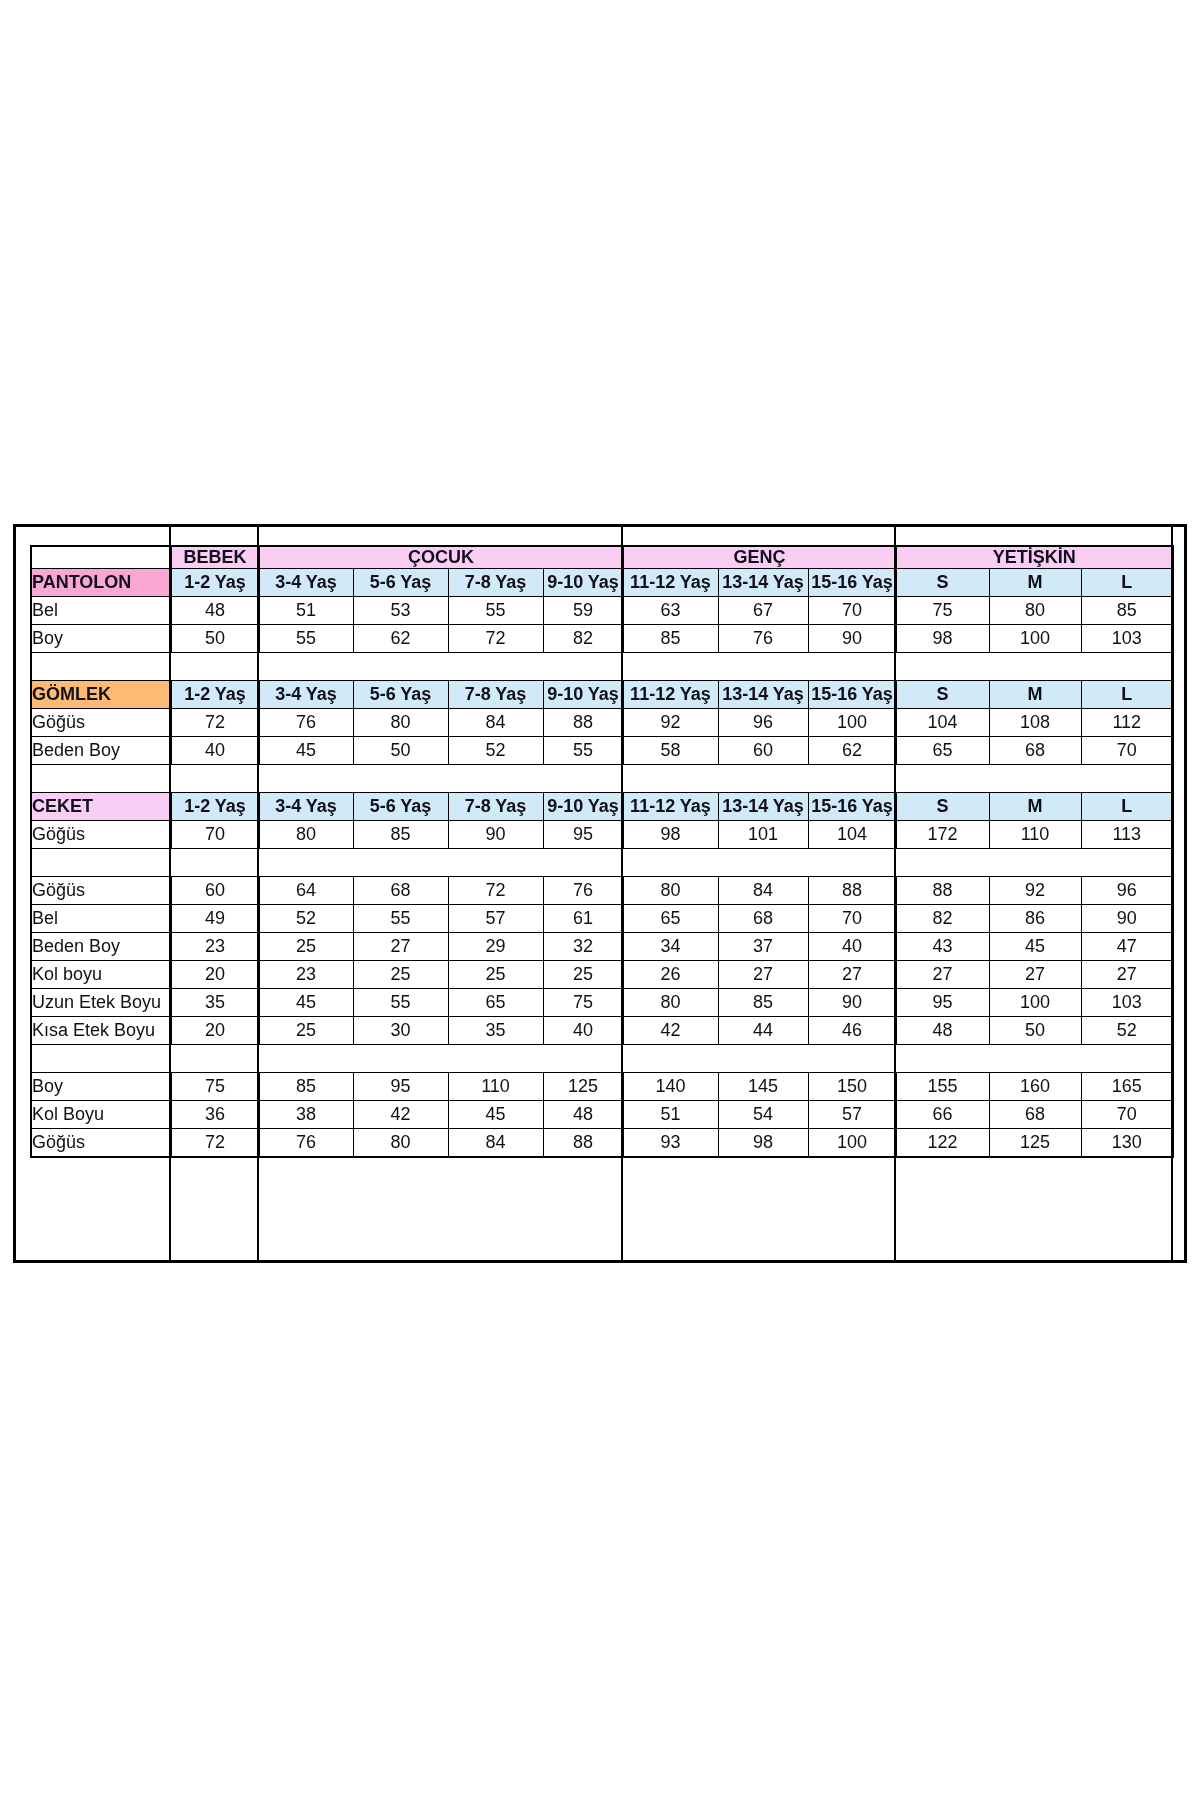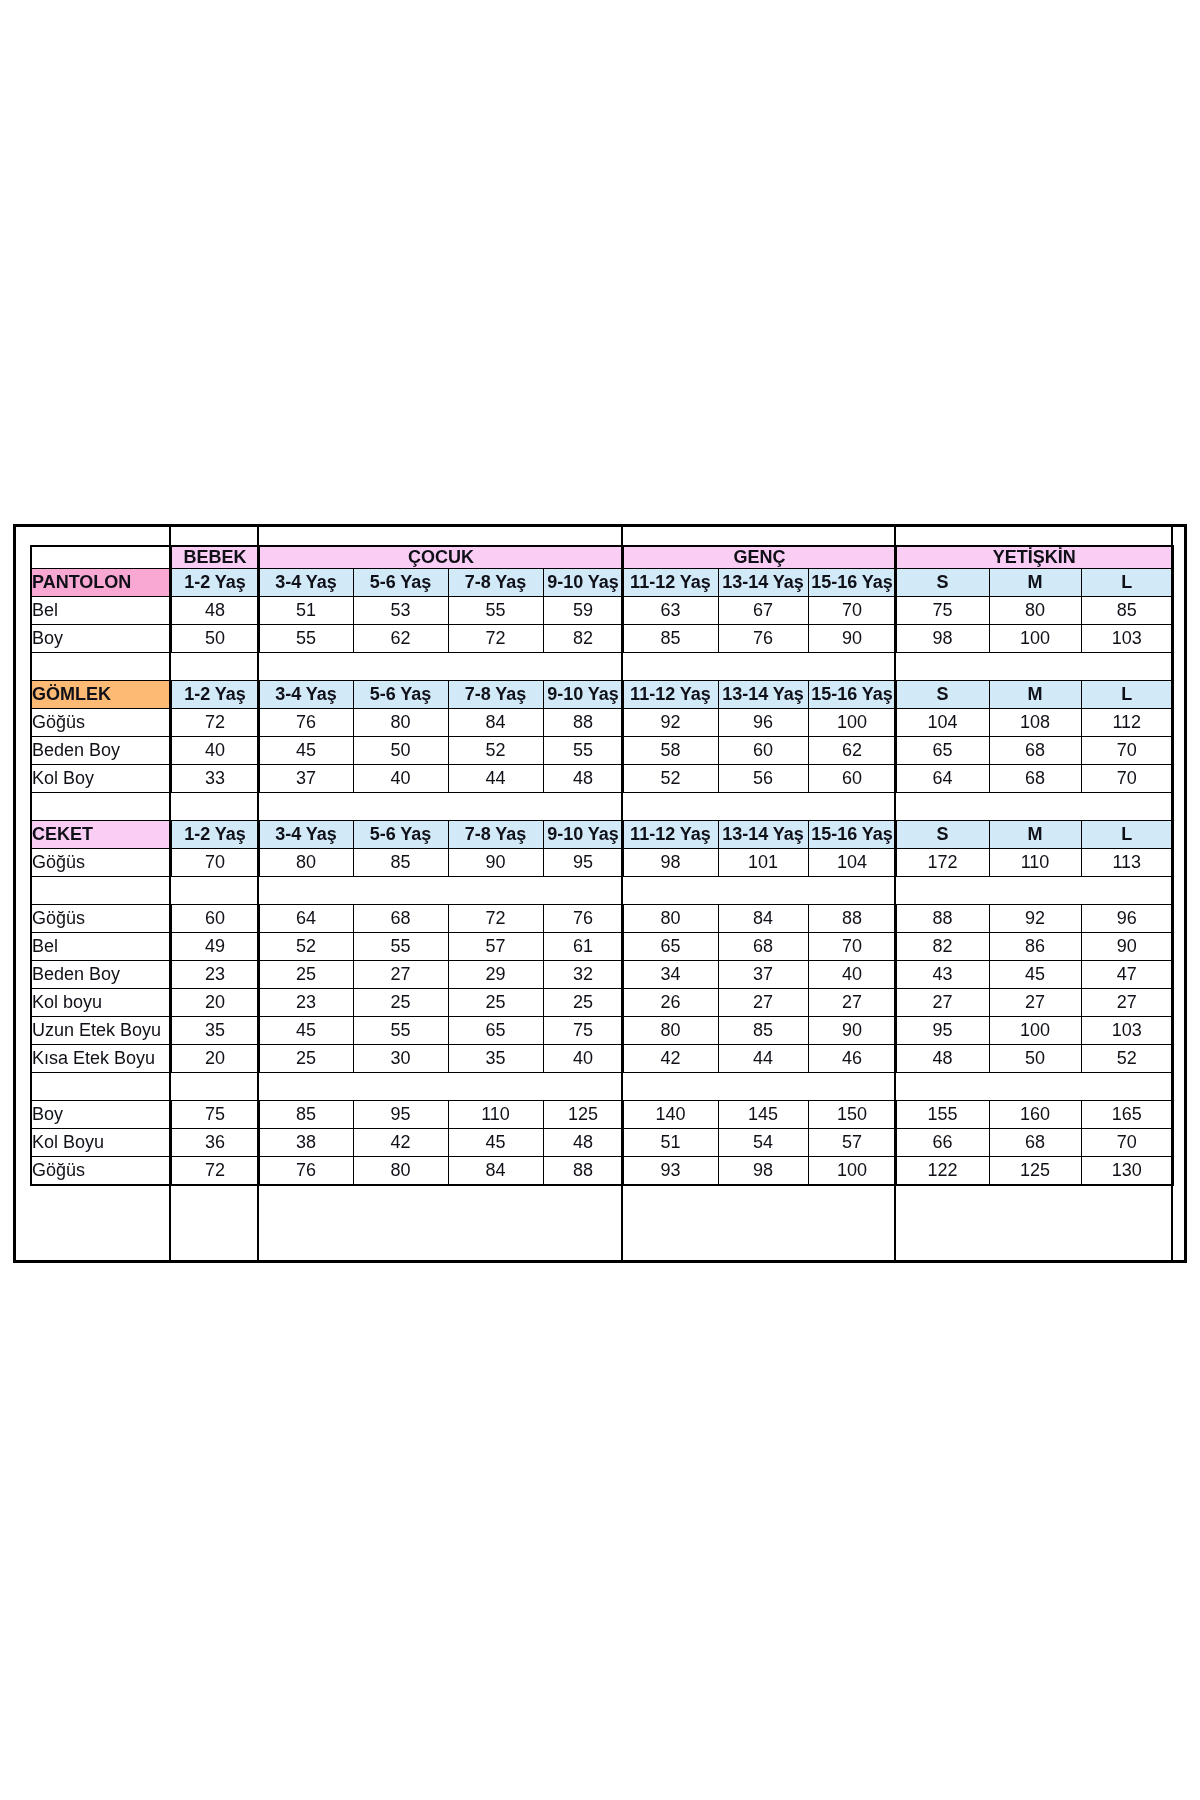--- a/index.html
+++ b/index.html
@@ -146,34 +146,20 @@
           <td class="val">50</td>
           <td class="val">52</td>
           <td class="val">55</td>
           <td class="val">58</td>
           <td class="val">60</td>
           <td class="val">62</td>
           <td class="val">65</td>
           <td class="val">68</td>
           <td class="val">70</td>
         </tr>
-        <tr class="row-data">
-          <td class="rowlabel">Kol Boy</td>
-          <td class="val">33</td>
-          <td class="val">37</td>
-          <td class="val">40</td>
-          <td class="val">44</td>
-          <td class="val">48</td>
-          <td class="val">52</td>
-          <td class="val">56</td>
-          <td class="val">60</td>
-          <td class="val">64</td>
-          <td class="val">68</td>
-          <td class="val">70</td>
-        </tr>
         <tr class="row-spacer">
           <td colspan="12"></td>
         </tr>
         <tr class="row-header">
           <th class="section-label" style="background: rgb(250, 205, 244);">CEKET</th>
           <th class="agehead" style="background: rgb(210, 233, 248);">1-2 Yaş</th>
           <th class="agehead" style="background: rgb(210, 233, 248);">3-4 Yaş</th>
           <th class="agehead" style="background: rgb(210, 233, 248);">5-6 Yaş</th>
           <th class="agehead" style="background: rgb(210, 233, 248);">7-8 Yaş</th>
           <th class="agehead" style="background: rgb(210, 233, 248);">9-10 Yaş</th>

